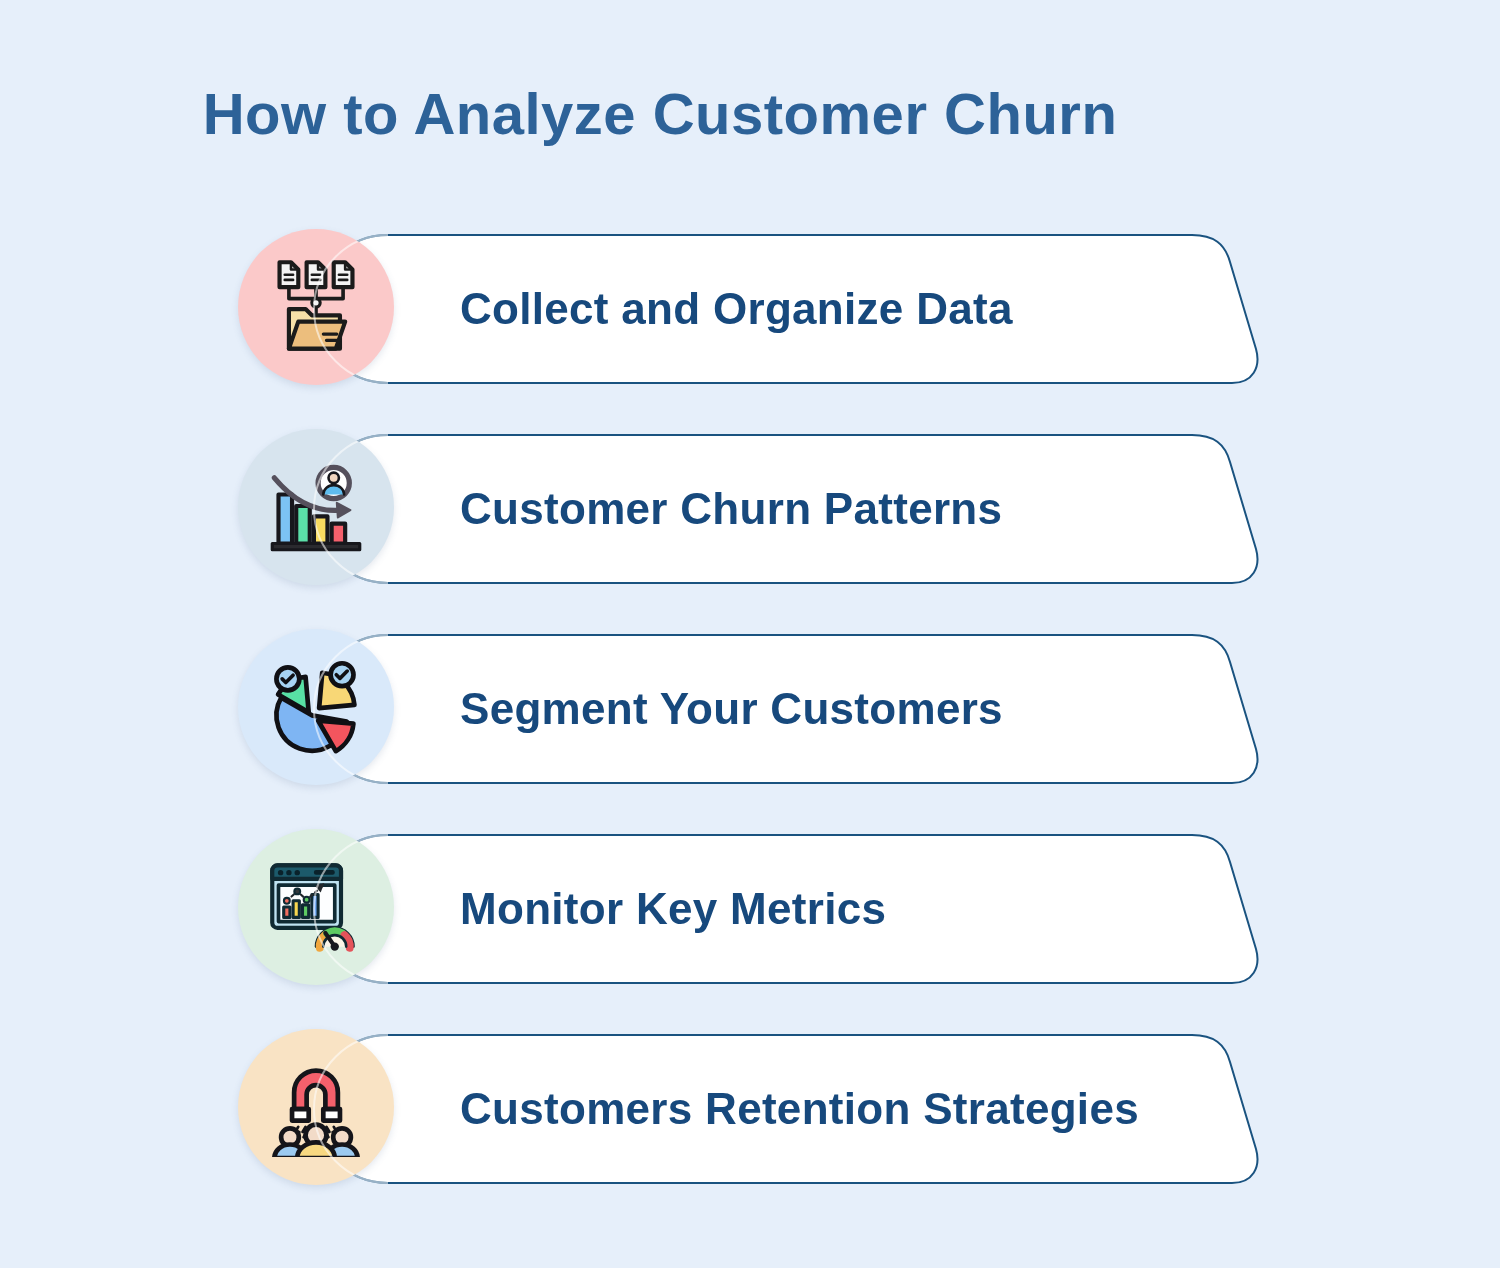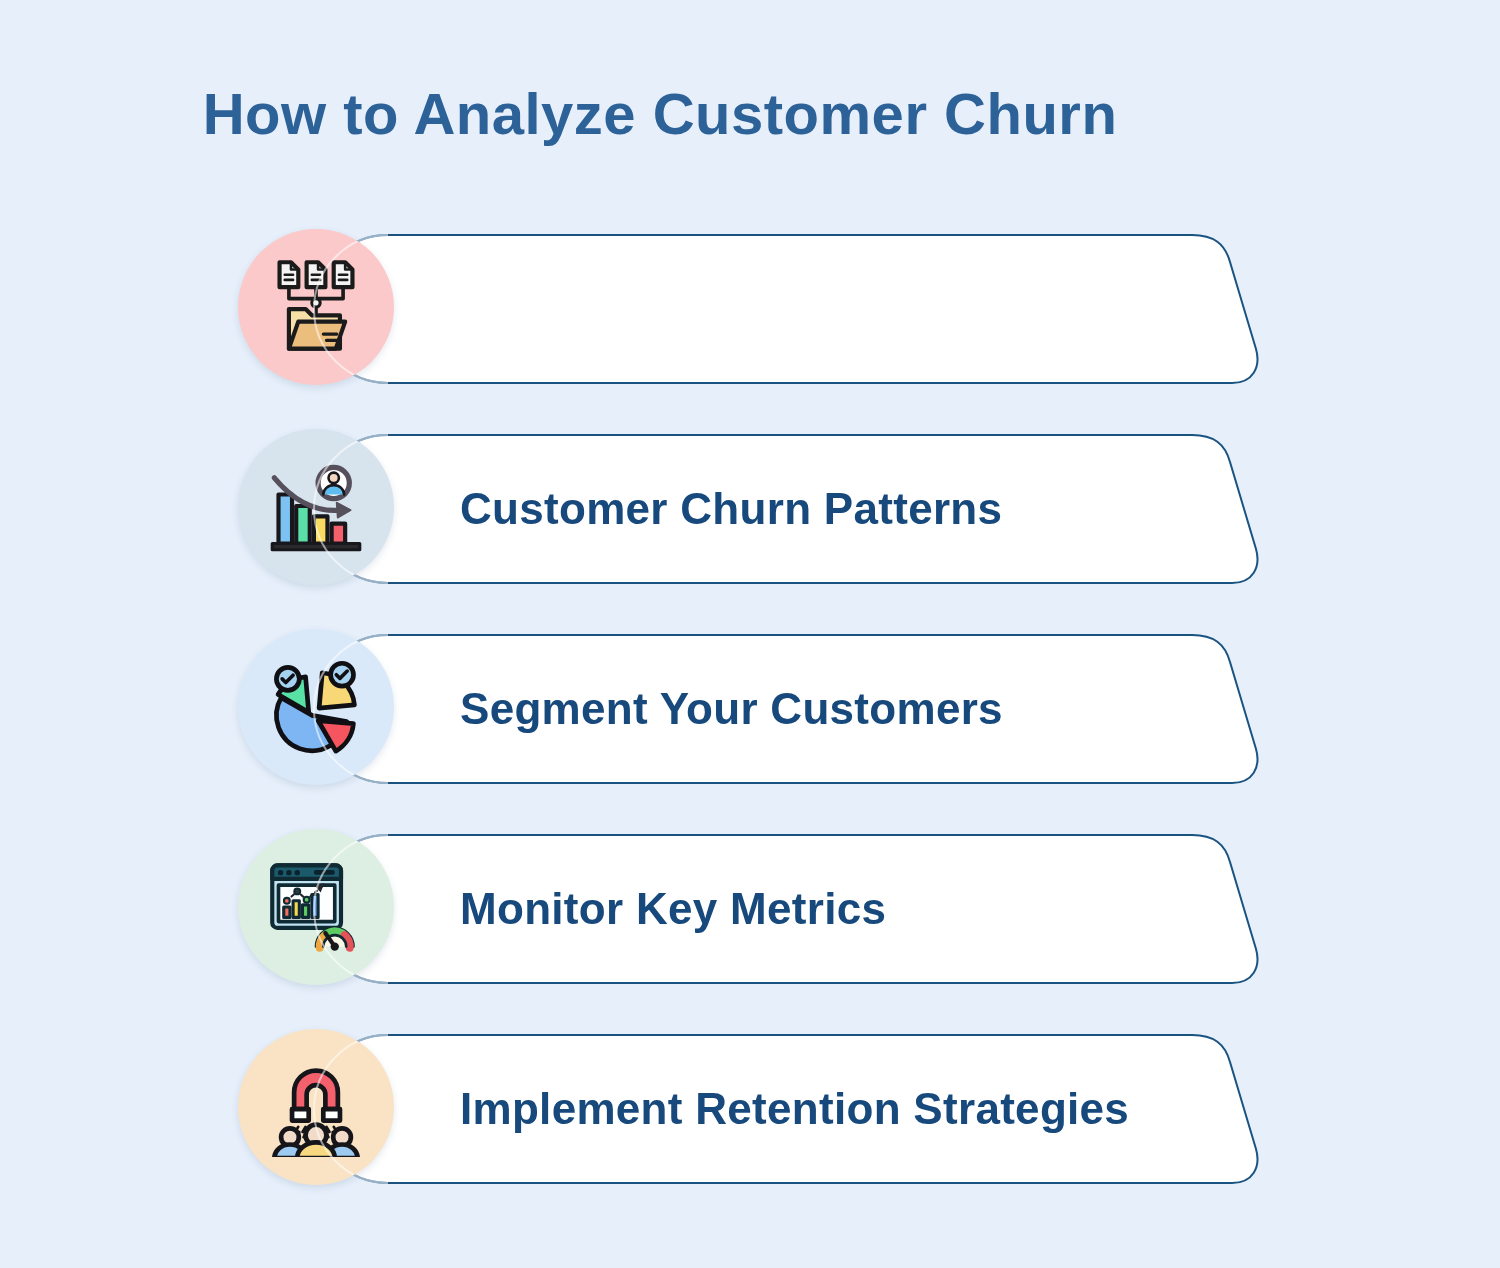--- a/index.html
+++ b/index.html
@@ -48,20 +48,21 @@
 <body>
 
 <div class="page">
 
   <h1 class="title">How to Analyze Customer Churn</h1>
 
   <div class="row row-1">
     <svg class="card-svg" viewBox="0 0 952 152">
       <path class="card-shape" d="M76,2 H880 C902,2 913,11 918,29 L944,116 C949,134 941,150 920,150 H76 A74,74 0 0 1 76,2 Z"></path>
     </svg>
+    <div class="step-label">Collect and Organize Data</div>
     <div class="icon-circle" style="background: rgb(251, 201, 201);">
       <svg class="icon" width="100" height="100" viewBox="0 0 96 96">
         <g stroke="#1b1b1b" stroke-width="4" stroke-linejoin="round" stroke-linecap="round">
           <path d="M13,5 h11 l7,7 v17 h-18 z" fill="#F4F4F4"></path>
           <path d="M39,5 h11 l7,7 v17 h-18 z" fill="#F4F4F4"></path>
           <path d="M65,5 h11 l7,7 v17 h-18 z" fill="#F4F4F4"></path>
           <path d="M24,5 v7 h7 M50,5 v7 h7 M76,5 v7 h7" fill="none" stroke-width="2.5"></path>
           <path d="M18,17 h8 M18,22 h8 M44,17 h8 M44,22 h8 M70,17 h8 M70,22 h8" stroke-width="2.5"></path>
           <path d="M22,29 V40 H48 M74,29 V40 H48 M48,29 V54" fill="none" stroke-width="3.5"></path>
           <circle cx="48" cy="44" r="4" fill="#F4F4F4" stroke-width="3"></circle>
@@ -163,21 +164,21 @@
     </div>
     <svg class="cap-line" viewBox="0 0 80 152">
       <path d="M76,2 A74,74 0 0 0 76,150"></path>
     </svg>
   </div>
 
   <div class="row row-5">
     <svg class="card-svg" viewBox="0 0 952 152">
       <path class="card-shape" d="M76,2 H880 C902,2 913,11 918,29 L944,116 C949,134 941,150 920,150 H76 A74,74 0 0 1 76,2 Z"></path>
     </svg>
-    <div class="step-label">Implement Retention Strategies</div>
+    <div class="step-label">Customers Retention Strategies</div>
     <div class="icon-circle" style="background: rgb(249, 227, 196);">
       <svg class="icon" width="100" height="100" viewBox="0 0 96 96">
         <g stroke="#15151a" stroke-width="4.5" stroke-linejoin="round" stroke-linecap="round">
           <path d="M27,50 V34 A21,21 0 0 1 69,34 V50 H57 V36 A9,9 0 0 0 39,36 V50 Z" fill="#F4606C"></path>
           <rect x="25" y="50" width="16" height="11" fill="#FFFFFF"></rect>
           <rect x="55" y="50" width="16" height="11" fill="#FFFFFF"></rect>
           <path d="M31,67 l-3,5 h4 l-3,5 M38,67 l-3,5 h4 l-3,5 M58,67 l3,5 h-4 l3,5 M65,67 l3,5 h-4 l3,5" fill="none" stroke-width="2.5"></path>
           <circle cx="23" cy="77" r="8.5" fill="#F2DBC8"></circle>
           <path d="M8,97 a15,13 0 0 1 30,0 z" fill="#9CCAF0"></path>
           <circle cx="73" cy="77" r="8.5" fill="#F2DBC8"></circle>

